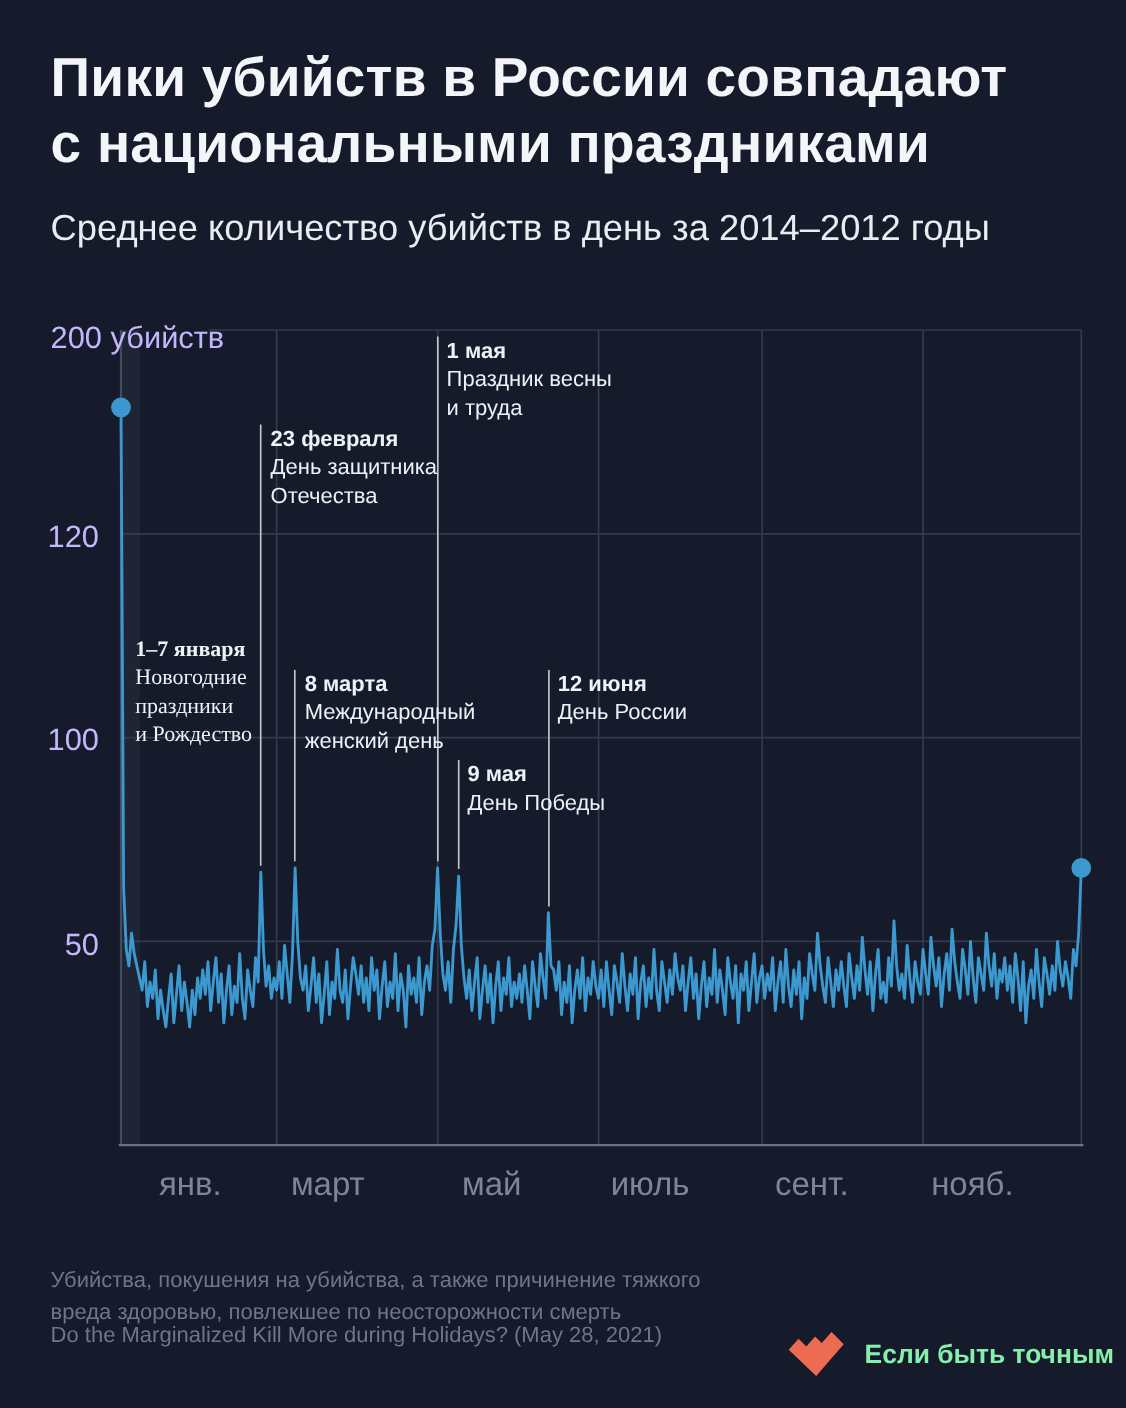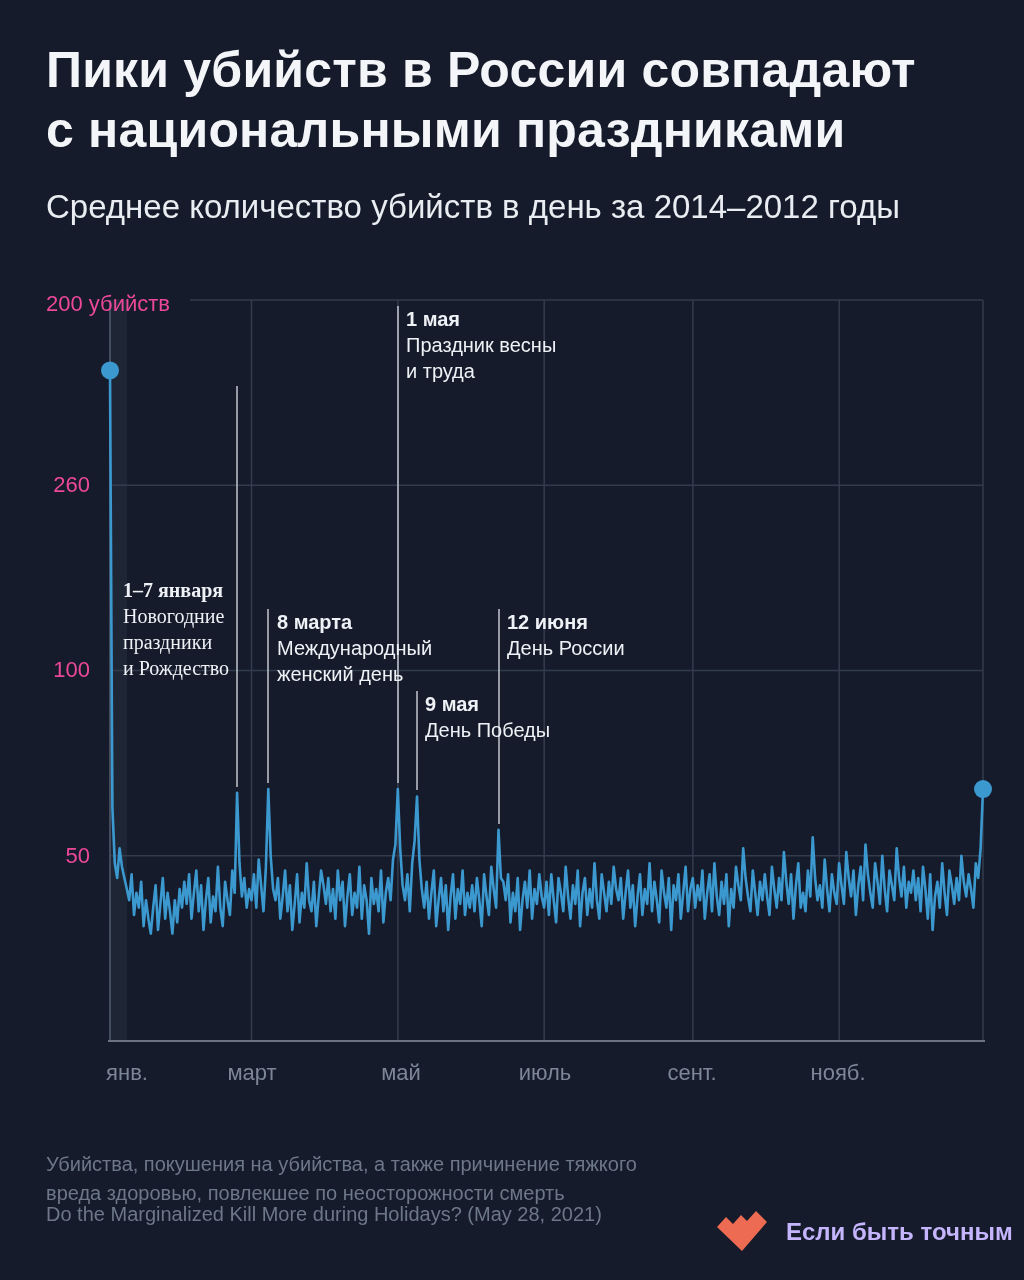--- a/index.html
+++ b/index.html
@@ -1,27 +1,27 @@
 <!DOCTYPE html>
 <html><head>
 <meta charset="utf-8">
 <style>
   html,body{margin:0;padding:0;background:#0e1420;}
   #page{position:relative;width:1024px;height:1280px;background:#151b2a;overflow:hidden;
         font-family:"Liberation Sans",sans-serif;}
   .abs{position:absolute;}
   .title{left:46px;top:40px;font-size:50px;line-height:60px;font-weight:700;color:#f3f5f8;letter-spacing:.2px;}
   .subtitle{left:46px;top:188px;font-size:33px;font-weight:400;color:#e9edf2;}
-  .ylab{color:#ec4899;font-size:22px;}
+  .ylab{color:#c4b5fd;font-size:28px;}
   .ylab-num{width:52px;left:38px;text-align:right;}
-  .xlab{top:1060px;font-size:22px;color:#7d8697;transform:translateX(-50%);white-space:nowrap;}
+  .xlab{top:1060px;font-size:30px;color:#7d8697;transform:translateX(-50%);white-space:nowrap;margin-left:46px;}
   .ann{color:#eef1f6;font-size:20px;line-height:26px;white-space:nowrap;}
   .ann .d{font-weight:700;}
   .foot{left:46px;font-size:20px;line-height:29px;color:#6d7788;white-space:nowrap;}
-  .brand{left:786px;top:1218px;font-size:24px;font-weight:700;color:#c4b5fd;white-space:nowrap;}
+  .brand{left:786px;top:1218px;font-size:24px;font-weight:700;color:#86efac;white-space:nowrap;}
   svg{position:absolute;left:0;top:0;}
 </style>
 </head>
 <body>
 <div id="page">
 
 <svg width="1024" height="1280" viewBox="0 0 1024 1280">
 
   <rect x="110" y="300" width="17" height="741" fill="#1e2636"></rect>
 
@@ -61,36 +61,41 @@
   </g>
 </svg>
 
 <div class="abs title">
   <div>Пики убийств в России совпадают</div>
   <div>с национальными праздниками</div>
 </div>
 <div class="abs subtitle">Среднее количество убийств в день за 2014–2012 годы</div>
 
 <div class="abs ylab" style="left:46px;top:291px;">200 убийств</div>
-<div class="abs ylab ylab-num" style="top:472px;">260</div>
+<div class="abs ylab ylab-num" style="top:472px;">120</div>
 <div class="abs ylab ylab-num" style="top:657px;">100</div>
 <div class="abs ylab ylab-num" style="top:843px;">50</div>
 
 <div class="abs xlab" style="left:127px;">янв.</div>
 <div class="abs xlab" style="left:252px;">март</div>
 <div class="abs xlab" style="left:401px;">май</div>
 <div class="abs xlab" style="left:545px;">июль</div>
 <div class="abs xlab" style="left:692px;">сент.</div>
 <div class="abs xlab" style="left:838px;">нояб.</div>
 
 <div class="abs ann" style="left:123px;top:577px;font-family:Liberation Serif, serif;">
   <div class="d">1–7 января</div>
   <div>Новогодние</div>
   <div>праздники</div>
   <div>и Рождество</div>
+</div>
+<div class="abs ann" style="left:246px;top:386px;">
+  <div class="d">23 февраля</div>
+  <div>День защитника</div>
+  <div>Отечества</div>
 </div>
 <div class="abs ann" style="left:277px;top:609px;">
   <div class="d">8 марта</div>
   <div>Международный</div>
   <div>женский день</div>
 </div>
 <div class="abs ann" style="left:406px;top:306px;">
   <div class="d">1 мая</div>
   <div>Праздник весны</div>
   <div>и труда</div>

